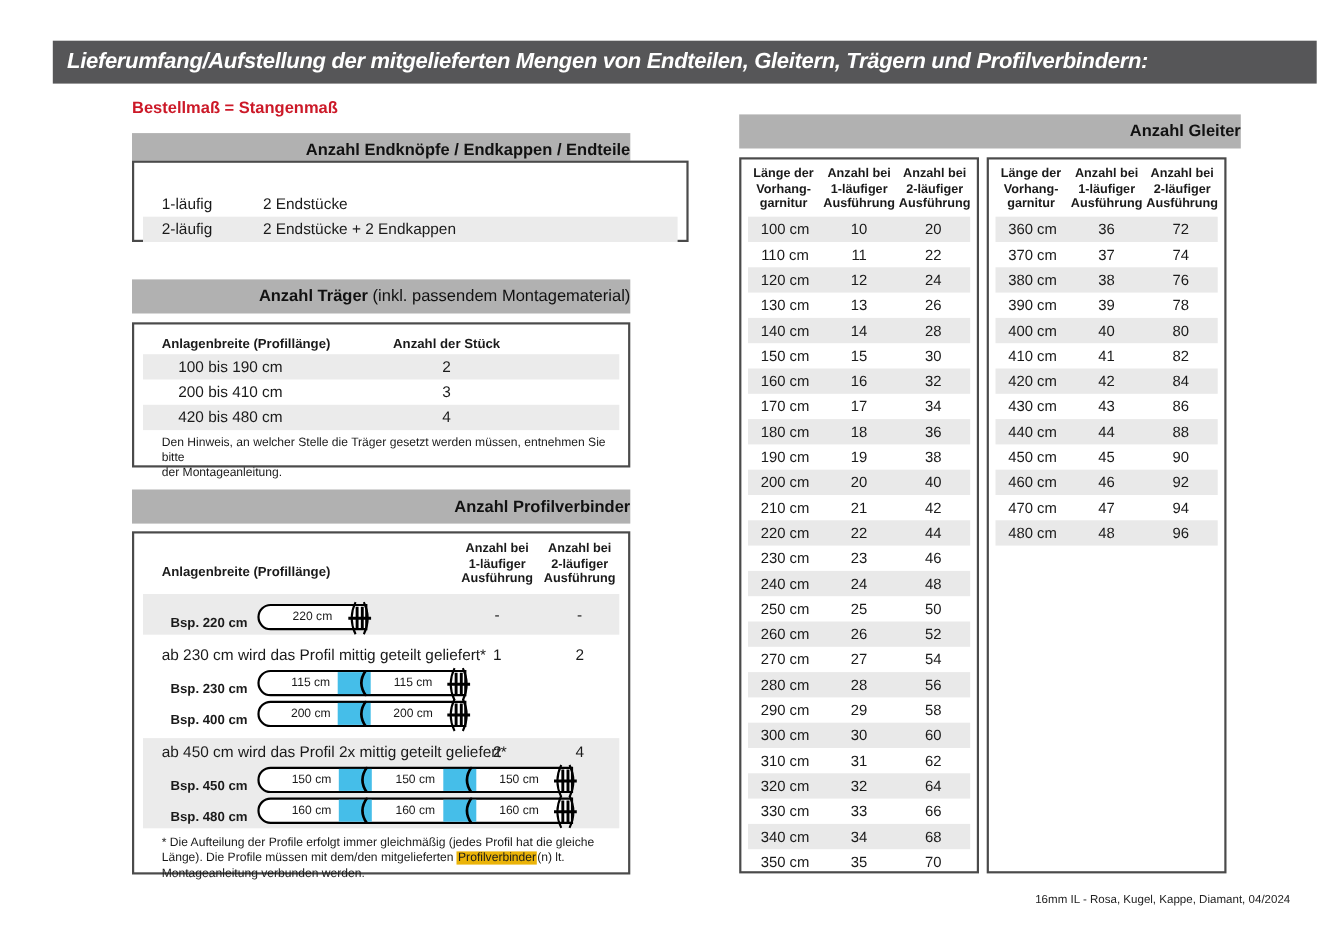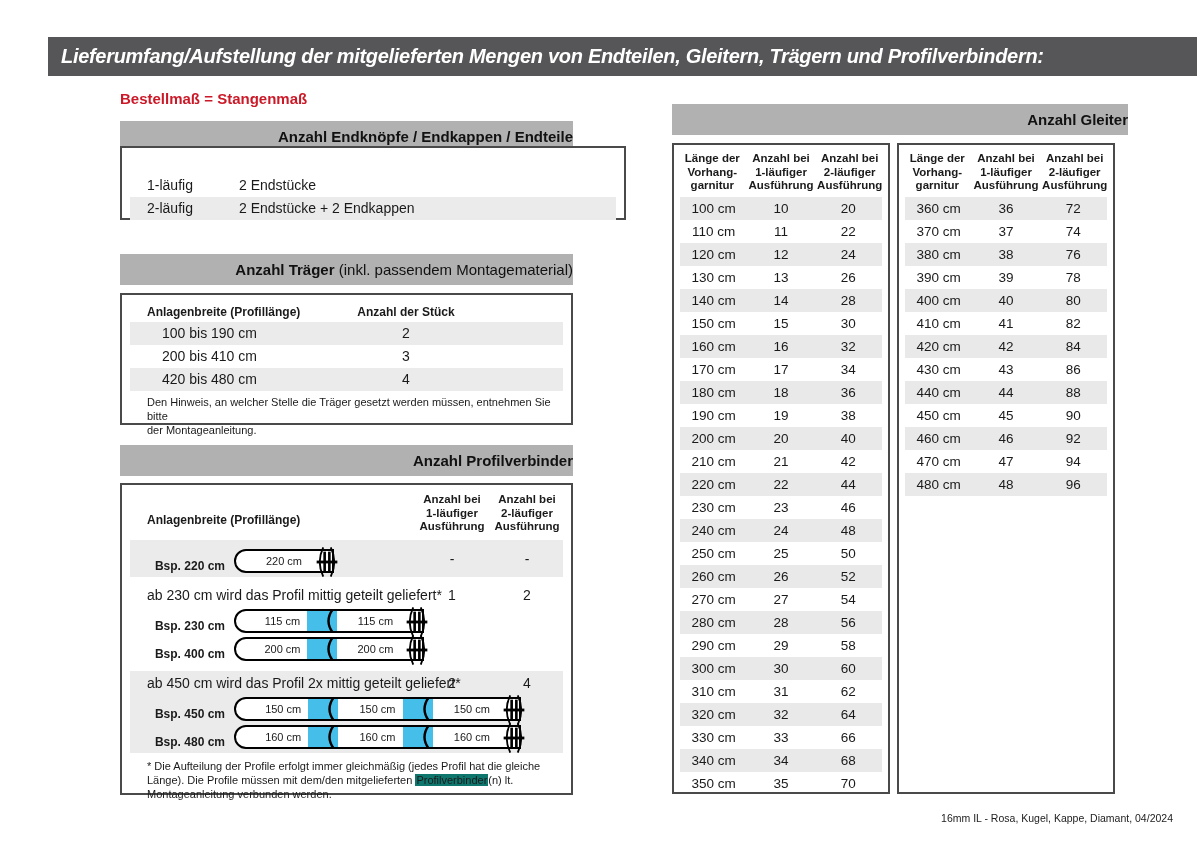--- a/index.html
+++ b/index.html
@@ -69,21 +69,21 @@
   .seg { flex:1; text-align:center; font-size:11px; line-height:20px; z-index:2; position:relative; }
   .joint { position:absolute; top:0; bottom:0; width:30px; background:#45bee9; z-index:1; }
   .joint svg { position:absolute; left:16px; top:-2px; width:12px; height:24px; }
   .j50   { left:calc(50% - 22px); }
   .j33   { left:calc(33.33% - 22px); }
   .j66   { left:calc(66.66% - 22px); }
   .endcap { position:absolute; right:-7px; top:-5px; width:24px; height:32px; z-index:3; }
   .endcap svg { width:100%; height:100%; }
 
   .pv-foot { margin:6px 8px 0; padding:0 6px 0 17px; font-size:11px; line-height:14px; }
-  .hl { background:#0f766e; padding:0 1px; }
+  .hl { background:#eab308; padding:0 1px; }
 
   
   .gbox { position:absolute; top:143px; width:218px; height:651px; border:2px solid #4a4a4a;
           box-sizing:border-box; background:#fff; }
   .gbox1 { left:672px; } .gbox2 { left:897px; }
   .g-head { display:flex; padding:7px 4px 0; height:45px; }
   .g-h { flex:1; text-align:center; font-size:11.5px; font-weight:bold; line-height:13.5px; white-space:pre-line; }
   .g-row { display:flex; height:23px; line-height:23px; margin:0 6px; font-size:13.5px; }
   .g-row:nth-child(odd) { background:#e9e9e9; }
   .g-c { flex:1; text-align:center; }

